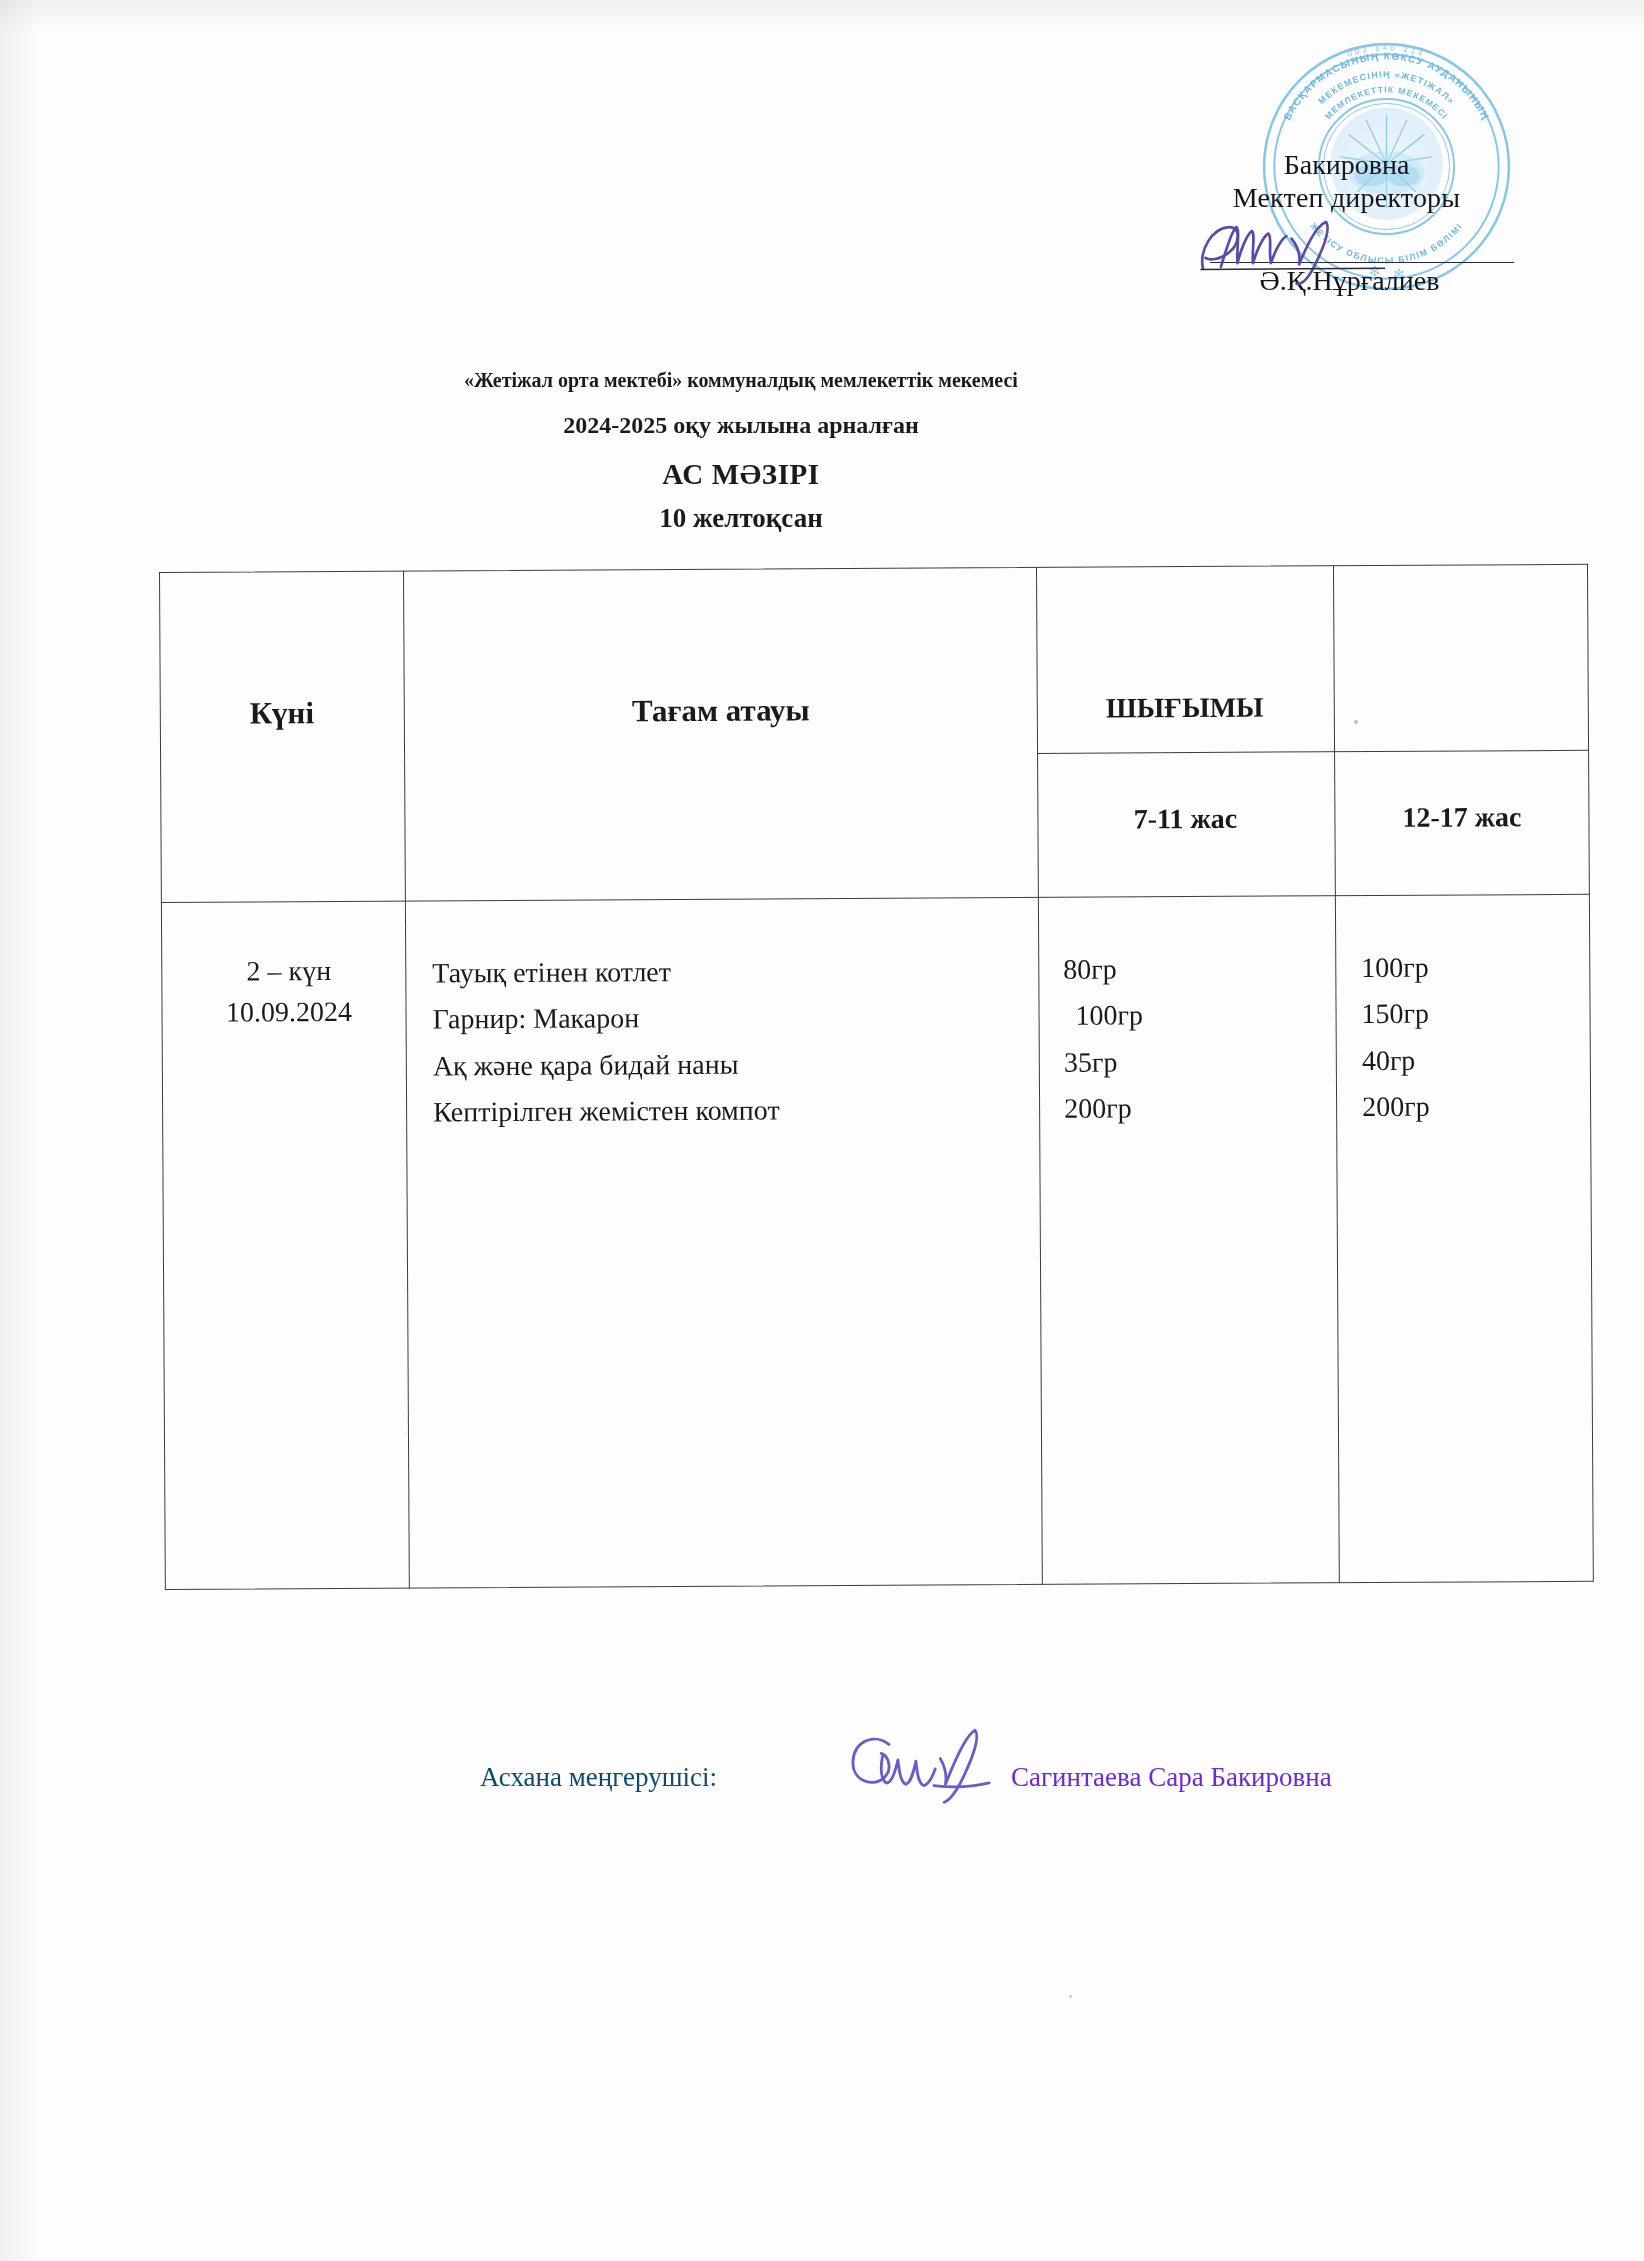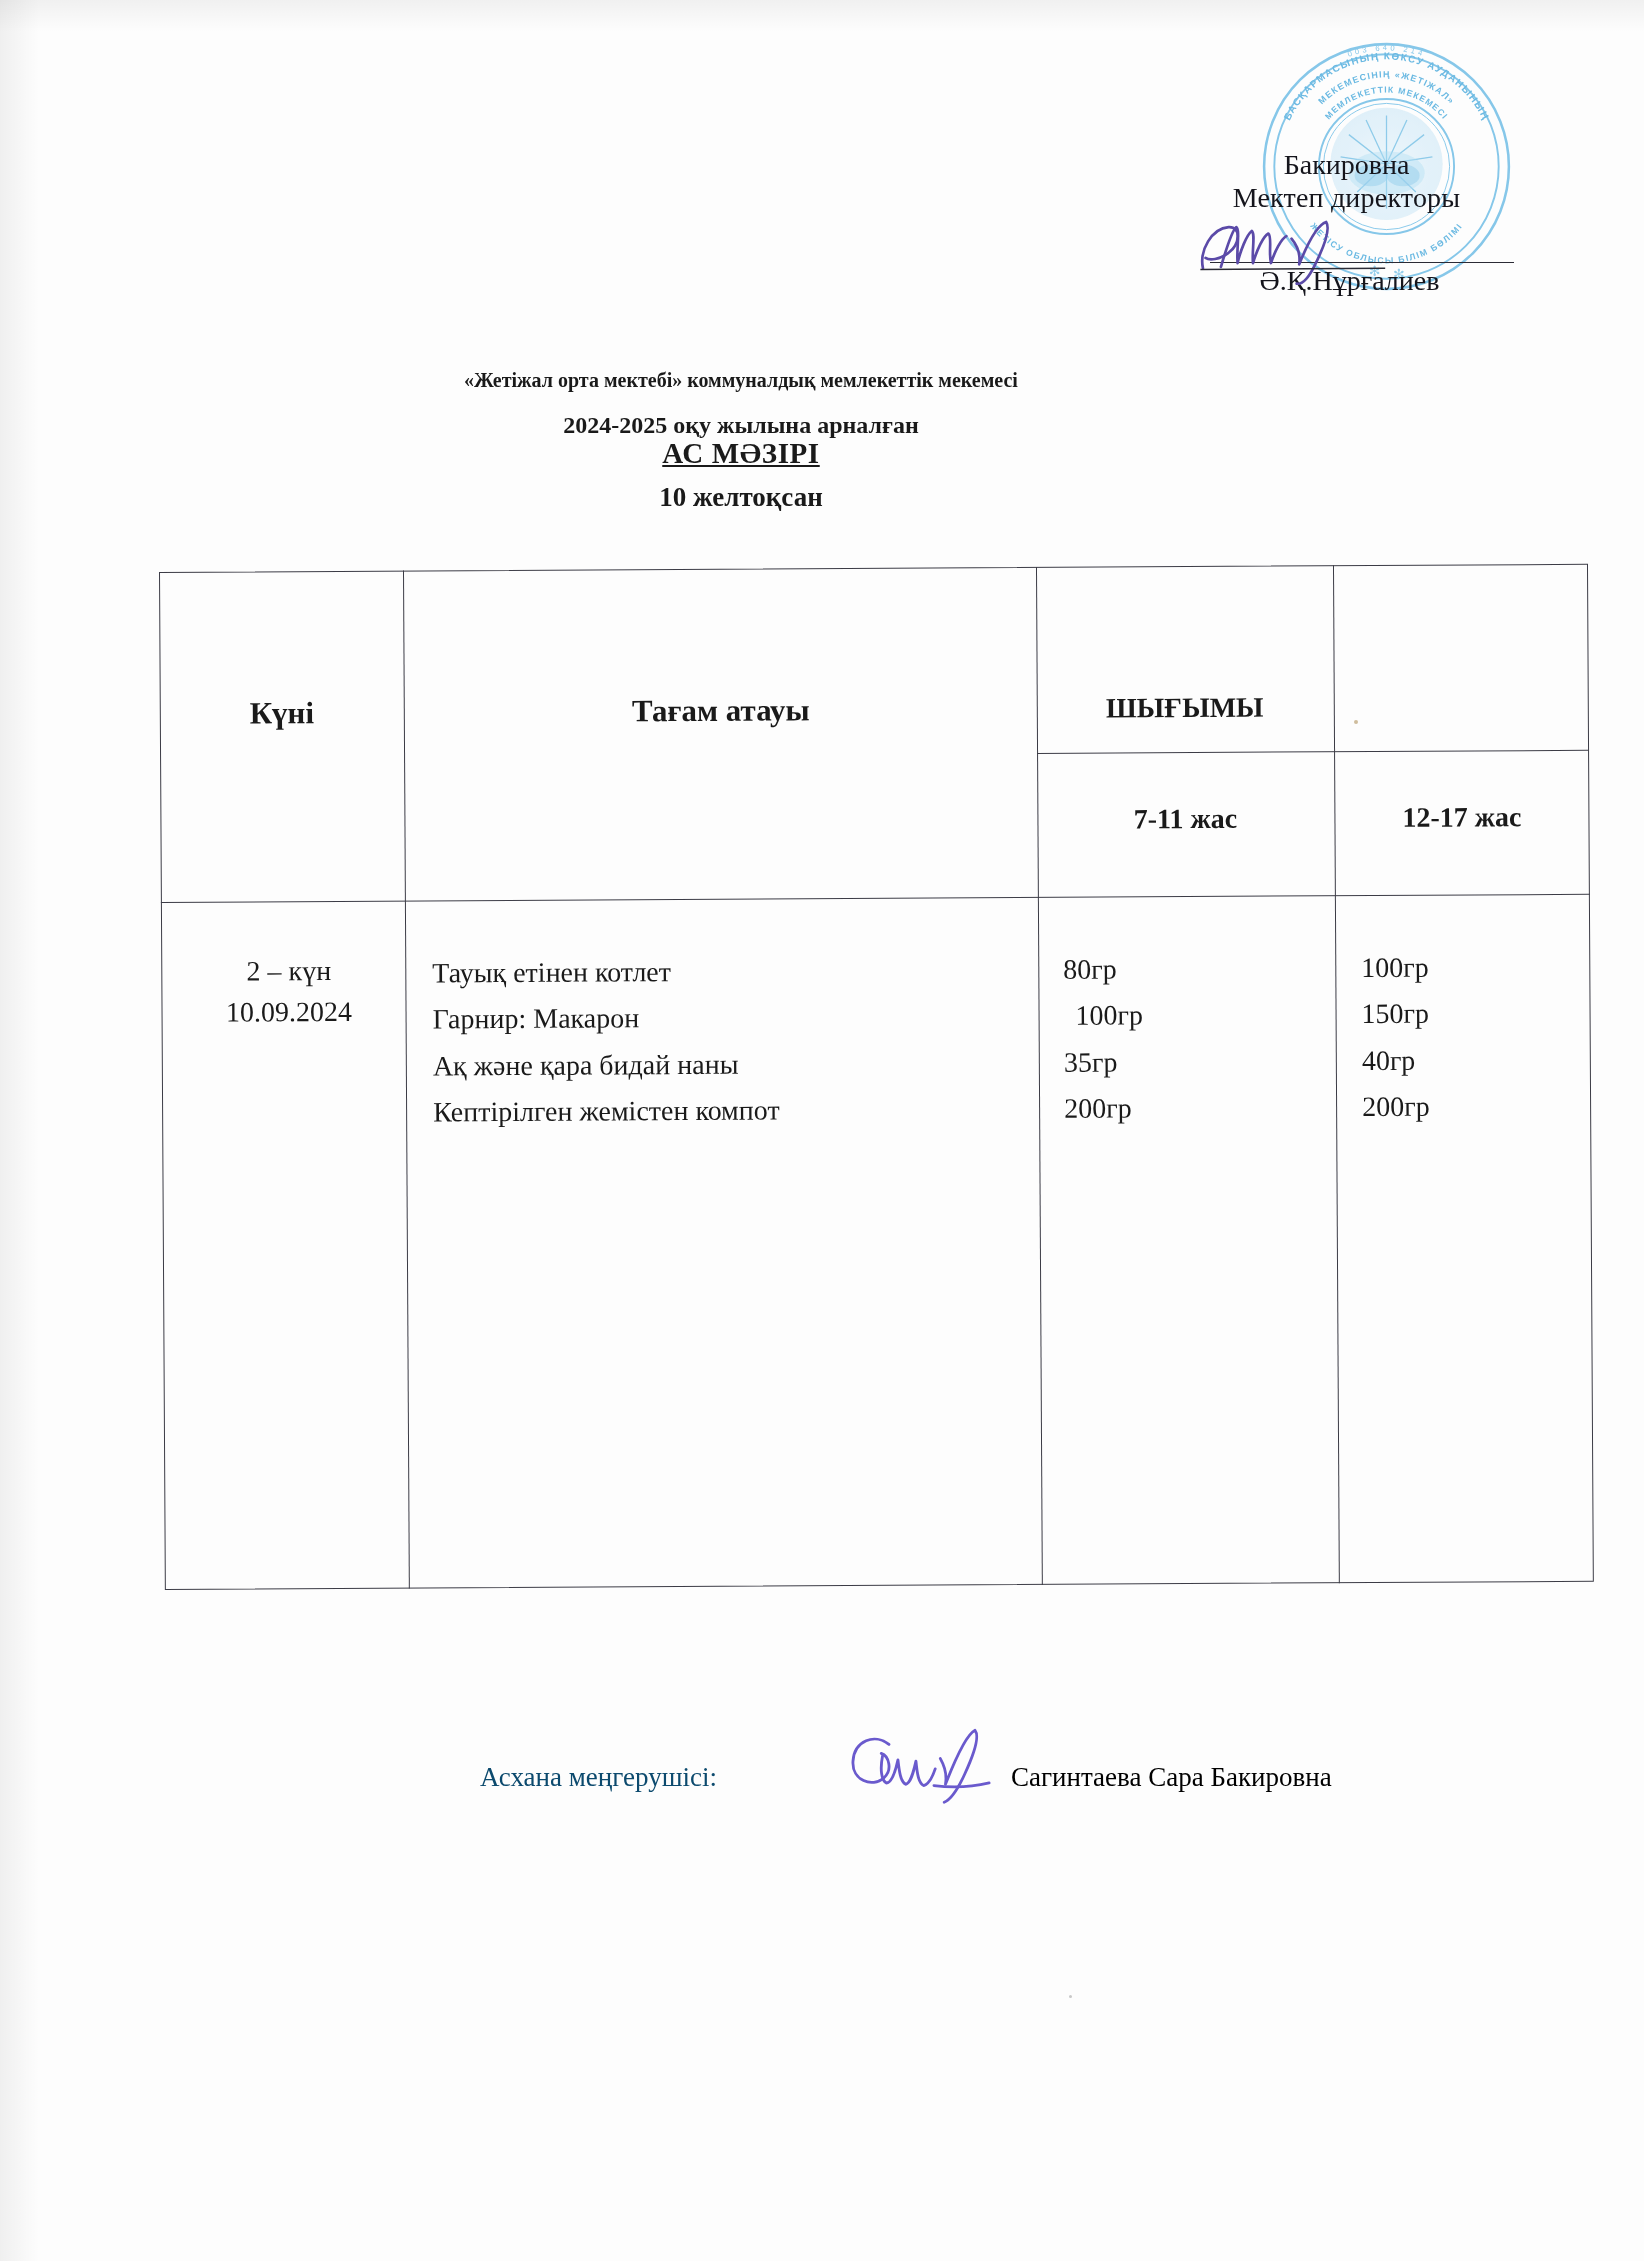--- a/index.html
+++ b/index.html
@@ -98,21 +98,21 @@
     position: absolute;
     left: 0;
     top: 370px;
     width: 1482px;
     text-align: center;
     font-weight: bold;
     z-index: 5;
   }
   .titles .t1 { font-size: 20px; line-height: 1.0; }
   .titles .t2 { font-size: 24px; line-height: 1.0; margin-top: 23px; }
-  .titles .t3 { font-size: 29px; line-height: 1.0; margin-top: 2px; letter-spacing: 0.6px; text-decoration: underline; }
+  .titles .t3 { font-size: 29px; line-height: 1.0; margin-top: 23px; letter-spacing: 0.6px; }
   .titles .t4 { font-size: 27px; line-height: 1.0; margin-top: 15.5px; text-align: center; }
 
   
   .tbl-wrap {
     position: absolute;
     left: 159px;
     top: 572px;
     width: 1429px;
     height: 1018px;
     transform: rotate(-0.33deg);
@@ -191,21 +191,21 @@
     white-space: nowrap;
     color: #0c4a6e;
   }
   .footer-name {
     position: absolute;
     left: 1011px;
     top: 1762px;
     font-size: 27px;
     z-index: 5;
     white-space: nowrap;
-    color: #000000;
+    color: #6d28d9;
   }
   .cook-sign {
     position: absolute;
     left: 844px;
     top: 1721px;
     width: 167px;
     height: 97px;
     z-index: 6;
   }
   .cook-sign svg { display:block; width:100%; height:100%; }

